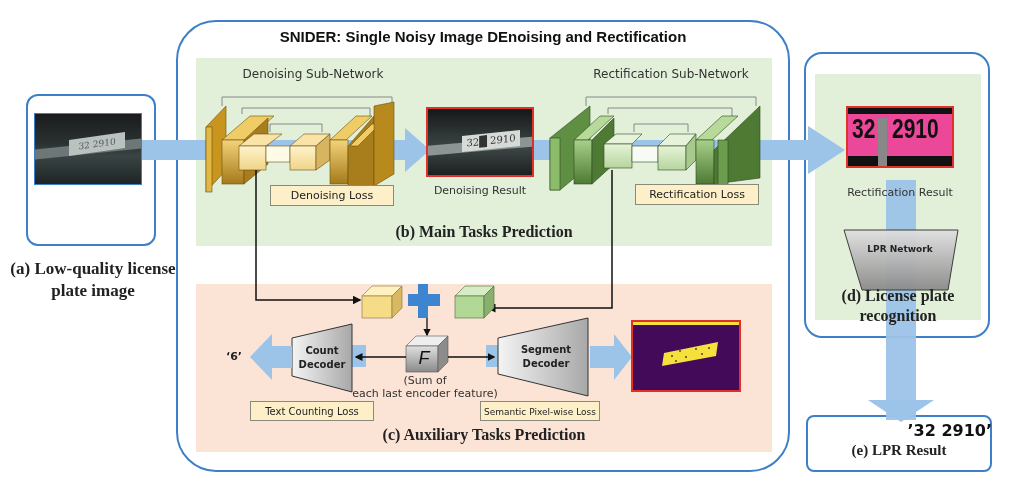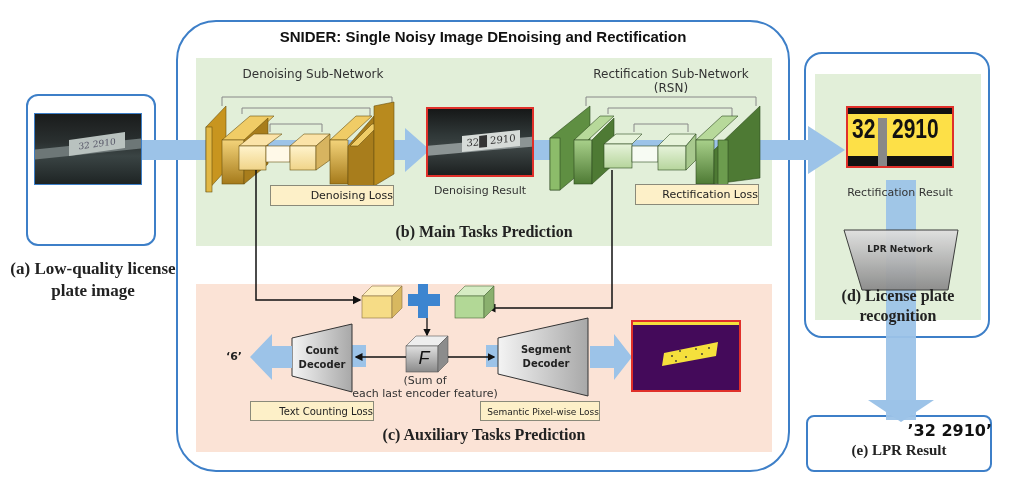--- a/index.html
+++ b/index.html
@@ -1,21 +1,21 @@
 <!DOCTYPE html>
 <html><head>
 <meta charset="utf-8">
 <style>
   html, body { margin:0; padding:0; background:#ffffff; }
   body { width:1024px; height:494px; position:relative; overflow:hidden; font-family:"Liberation Sans", sans-serif; }
   .abs { position:absolute; }
   .serif { font-family:Liberation Sans, sans-serif; }
   .sans { font-family:"DejaVu Sans", sans-serif; }
   .panel-border { border:2px solid #3d7fc8; border-radius:18px; box-sizing:border-box; }
-  .loss { background:#fdf0c8; border:1px solid #8a8a7a; font-size:11px; color:#222; text-align:right; box-sizing:border-box; line-height:20px; font-family:"DejaVu Sans", sans-serif; }
+  .loss { background:#fdf0c8; border:1px solid #8a8a7a; font-size:11px; color:#222; text-align:center; box-sizing:border-box; line-height:20px; font-family:"DejaVu Sans", sans-serif; }
   .caption { font-family:"Liberation Serif", serif; color:#222; font-size:17px; text-align:center;font-weight:bold; }
   .small-label { font-family:"DejaVu Sans", sans-serif; font-size:11px; color:#333; text-align:center; }
 </style>
 </head>
 <body>
 
 <div class="abs panel-border" style="left:26px;top:94px;width:130px;height:152px;border-radius:12px;"></div>
 <div class="abs" style="left:34px;top:113px;width:106px;height:70px;border:1px solid #3d7fc8;background:linear-gradient(180deg,#1a1c1c 0%,#2a3030 40%,#3a4444 60%,#1e2424 100%);overflow:hidden;">
   <div style="position:absolute;left:0;top:30px;width:106px;height:10px;background:#6d7777;transform:skewY(-6deg);"></div>
   <div style="position:absolute;left:34px;top:22px;width:56px;height:16px;background:#b9c2bf;transform:skewY(-8deg);font-size:9px;color:#556;text-align:center;line-height:16px;font-family:'DejaVu Serif',serif;">32 2910</div>
@@ -184,21 +184,20 @@
   </g>
 
   <polygon points="844,230 958,230 948,290 862,290" fill="url(#greyBox)" stroke="#333" stroke-width="1" opacity="0.95"></polygon>
 </svg>
 
 <div class="abs small-label" style="left:228px;top:67px;width:170px;font-size:12px;line-height:14px;">
   <div>Denoising Sub-Network</div>
 </div>
 <div class="abs small-label" style="left:586px;top:67px;width:170px;font-size:12px;line-height:14px;">
   <div>Rectification Sub-Network</div>
-  <div>(RSN)</div>
 </div>
 
 <div class="abs" style="left:426px;top:107px;width:108px;height:70px;border:2px solid #e0302a;box-sizing:border-box;background:linear-gradient(180deg,#161818 0%,#303838 40%,#3c4444 60%,#1c2020 100%);overflow:hidden;">
   <div style="position:absolute;left:0;top:32px;width:108px;height:10px;background:#8c9494;transform:skewY(-5deg);"></div>
   <div style="position:absolute;left:34px;top:24px;width:58px;height:16px;background:#d6dbd8;transform:skewY(-6deg);font-size:10px;color:#333;text-align:center;line-height:16px;font-family:'DejaVu Serif',serif;">32█ 2910</div>
 </div>
 <div class="abs small-label" style="left:420px;top:184px;width:120px;">Denoising Result</div>
 
 <div class="abs loss" style="left:270px;top:185px;width:124px;height:21px;">Denoising Loss</div>
 <div class="abs loss" style="left:635px;top:184px;width:124px;height:21px;">Rectification Loss</div>
@@ -216,21 +215,21 @@
 </div>
 <div class="abs sans" style="left:226px;top:350px;width:24px;font-weight:bold;font-size:11px;color:#222;">‘6’</div>
 <div class="abs small-label" style="left:506px;top:343px;width:80px;font-weight:bold;font-size:10px;line-height:14px;color:#222;">
   <div>Segment</div>
   <div>Decoder</div>
 </div>
 <div class="abs loss" style="left:250px;top:401px;width:124px;height:20px;font-size:10px;">Text Counting Loss</div>
 <div class="abs loss" style="left:480px;top:401px;width:120px;height:20px;font-size:9px;">Semantic Pixel-wise Loss</div>
 <div class="abs caption" style="left:196px;top:426px;width:576px;font-size:16px;">(c) Auxiliary Tasks Prediction</div>
 
-<div class="abs" style="left:846px;top:106px;width:108px;height:62px;border:2px solid #e0302a;box-sizing:border-box;background:#fde047;overflow:hidden;">
+<div class="abs" style="left:846px;top:106px;width:108px;height:62px;border:2px solid #e0302a;box-sizing:border-box;background:#ec4899;overflow:hidden;">
   <div style="position:absolute;left:0;top:0;width:108px;height:6px;background:#111;"></div>
   <div style="position:absolute;left:0;top:48px;width:108px;height:12px;background:#111;"></div>
   <div style="position:absolute;left:30px;top:10px;width:9px;height:50px;background:#888;"></div>
   <div style="position:absolute;left:4px;top:5px;font-size:28px;font-weight:bold;color:#111;font-family:'Liberation Sans Narrow','Liberation Sans',sans-serif;transform:scaleX(0.75);transform-origin:left;">32</div>
   <div style="position:absolute;left:44px;top:5px;font-size:28px;font-weight:bold;color:#111;font-family:'Liberation Sans',sans-serif;transform:scaleX(0.75);transform-origin:left;">2910</div>
 </div>
 <div class="abs small-label" style="left:830px;top:186px;width:140px;">Rectification Result</div>
 <div class="abs small-label" style="left:850px;top:244px;width:100px;font-weight:bold;font-size:9px;color:#222;">LPR Network</div>
 <div class="abs caption" style="left:815px;top:286px;width:166px;font-size:16px;line-height:20px;">
   <div>(d) License plate</div>

